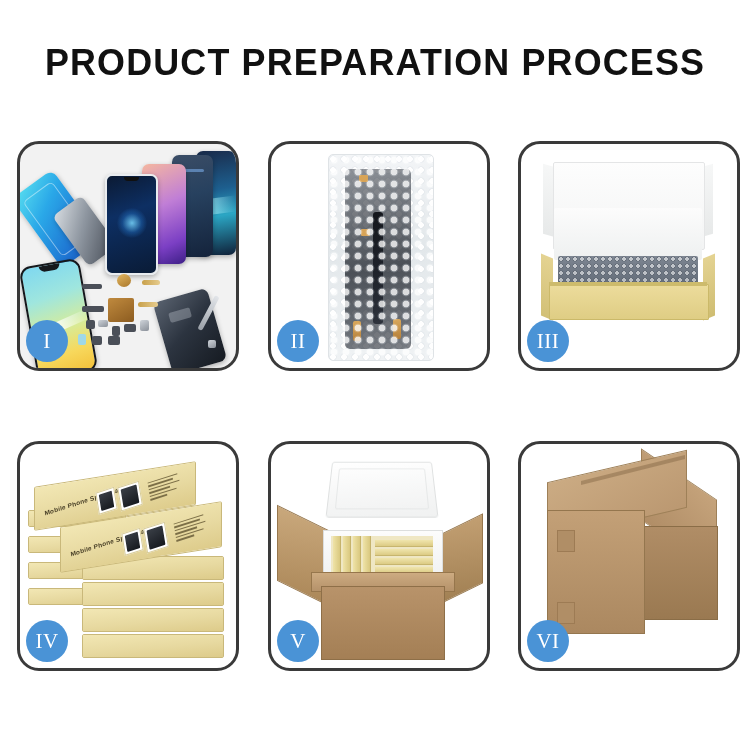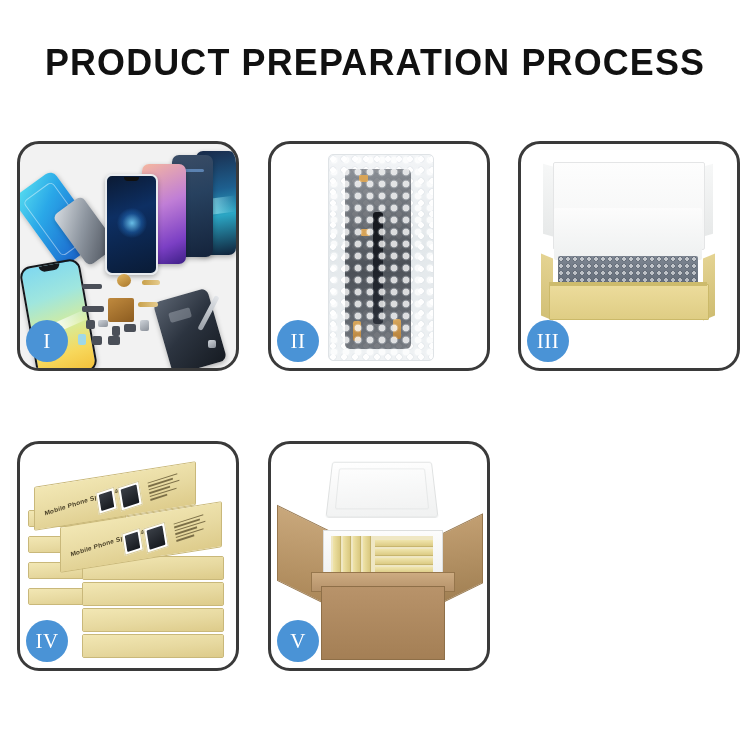--- a/index.html
+++ b/index.html
@@ -381,15 +381,29 @@
             <div class="v-slabB" style="left:44px;top:31px;width:58px;height:6px;"></div>
             <div class="v-slabB" style="left:44px;top:40px;width:58px;height:6px;"></div>
           </div>
           <div class="v-bodytop"></div>
           <div class="v-bodyfront"></div>
         </div>
         <div class="badge">V</div>
       </div>
     </div>
 
+    <div class="cell c6">
+      <div class="panel">
+        <div class="art">
+          <div class="vi-top2"></div>
+          <div class="vi-top"></div>
+          <div class="vi-seam"></div>
+          <div class="vi-side"></div>
+          <div class="vi-front"></div>
+          <div class="vi-tape" style="left:36px;top:86px;width:16px;height:20px;"></div>
+          <div class="vi-tape" style="left:36px;top:158px;width:16px;height:20px;"></div>
+        </div>
+        <div class="badge">VI</div>
+      </div>
+    </div>
 
   </div>
 </div>
 
 </body></html>

